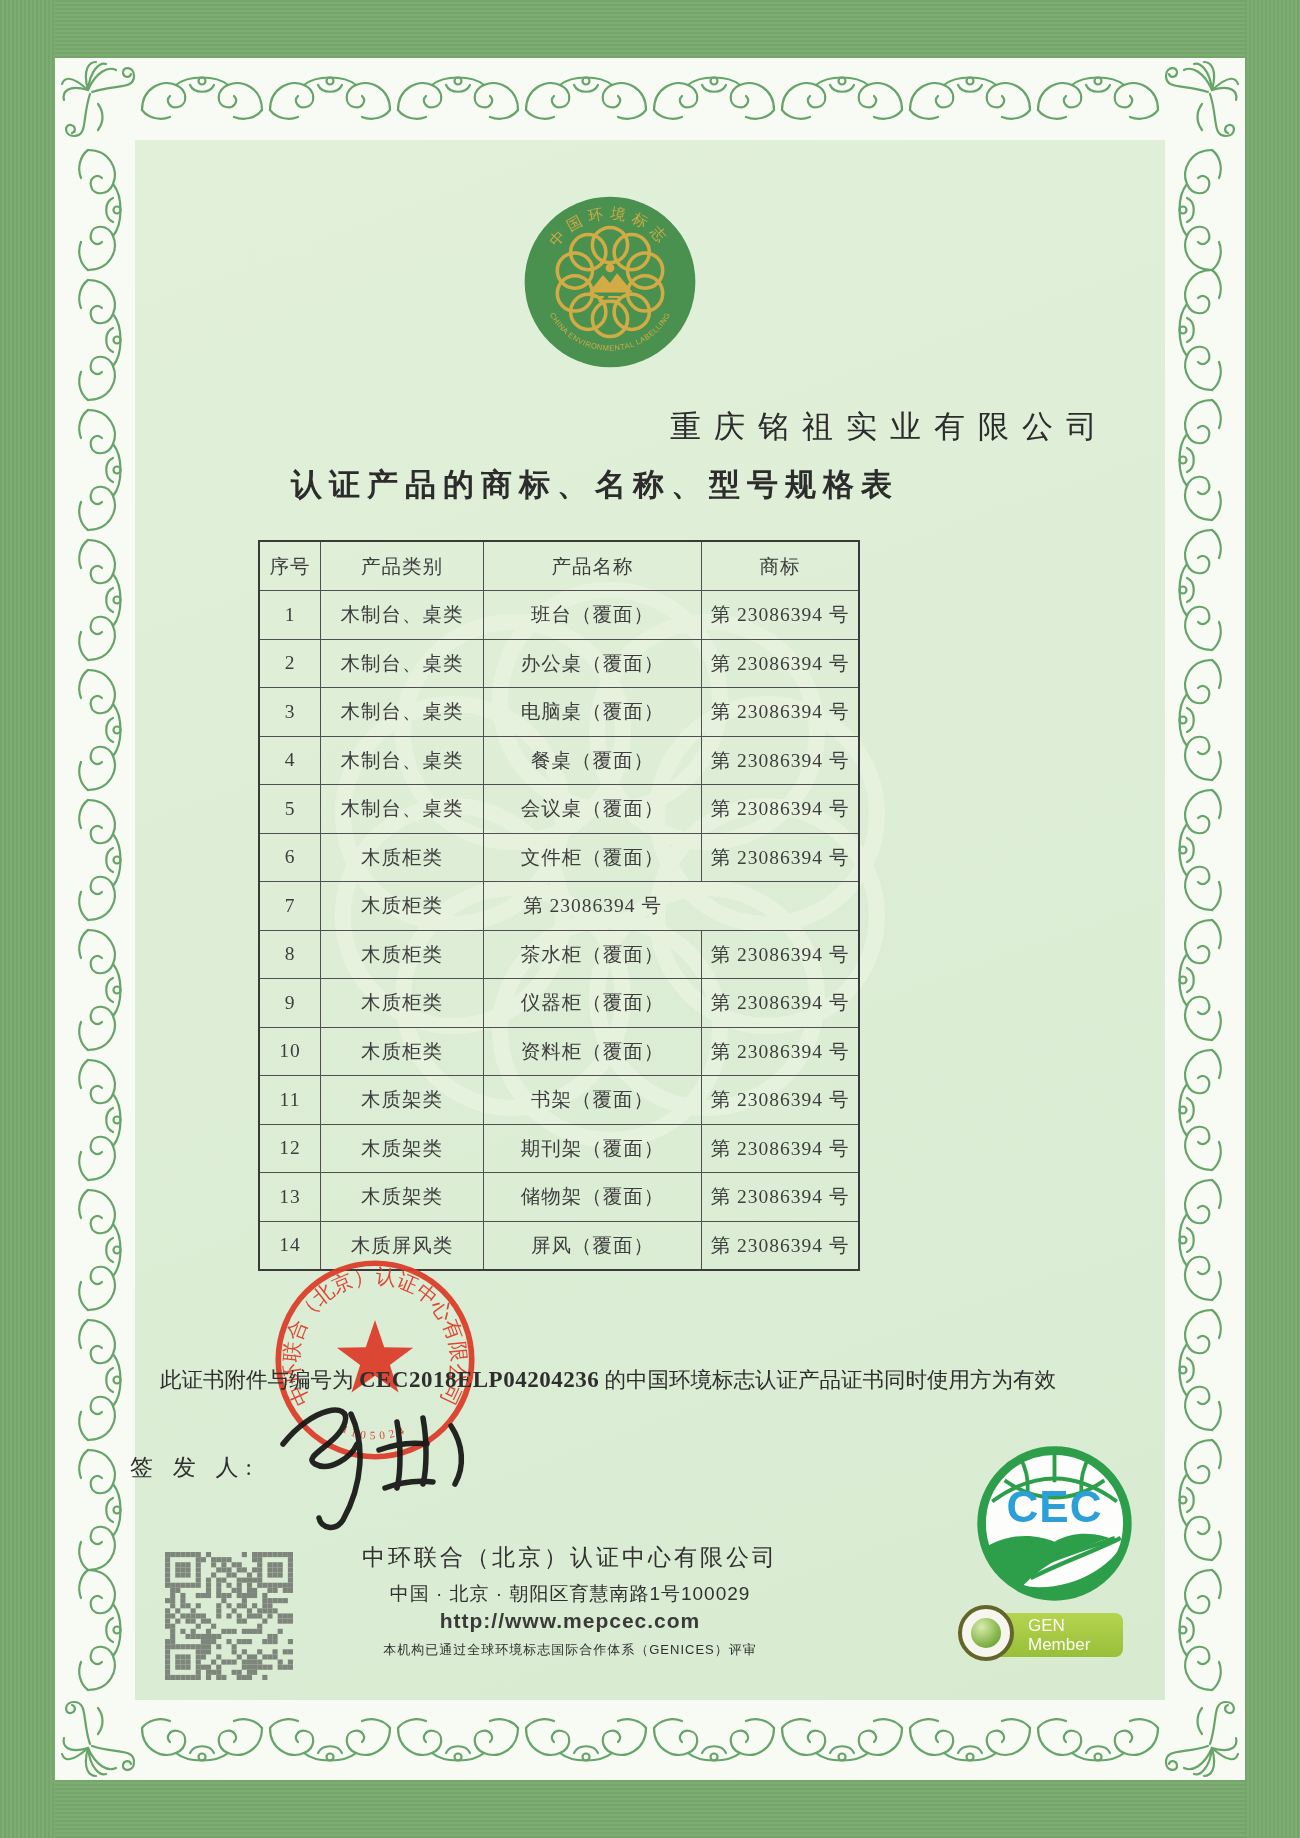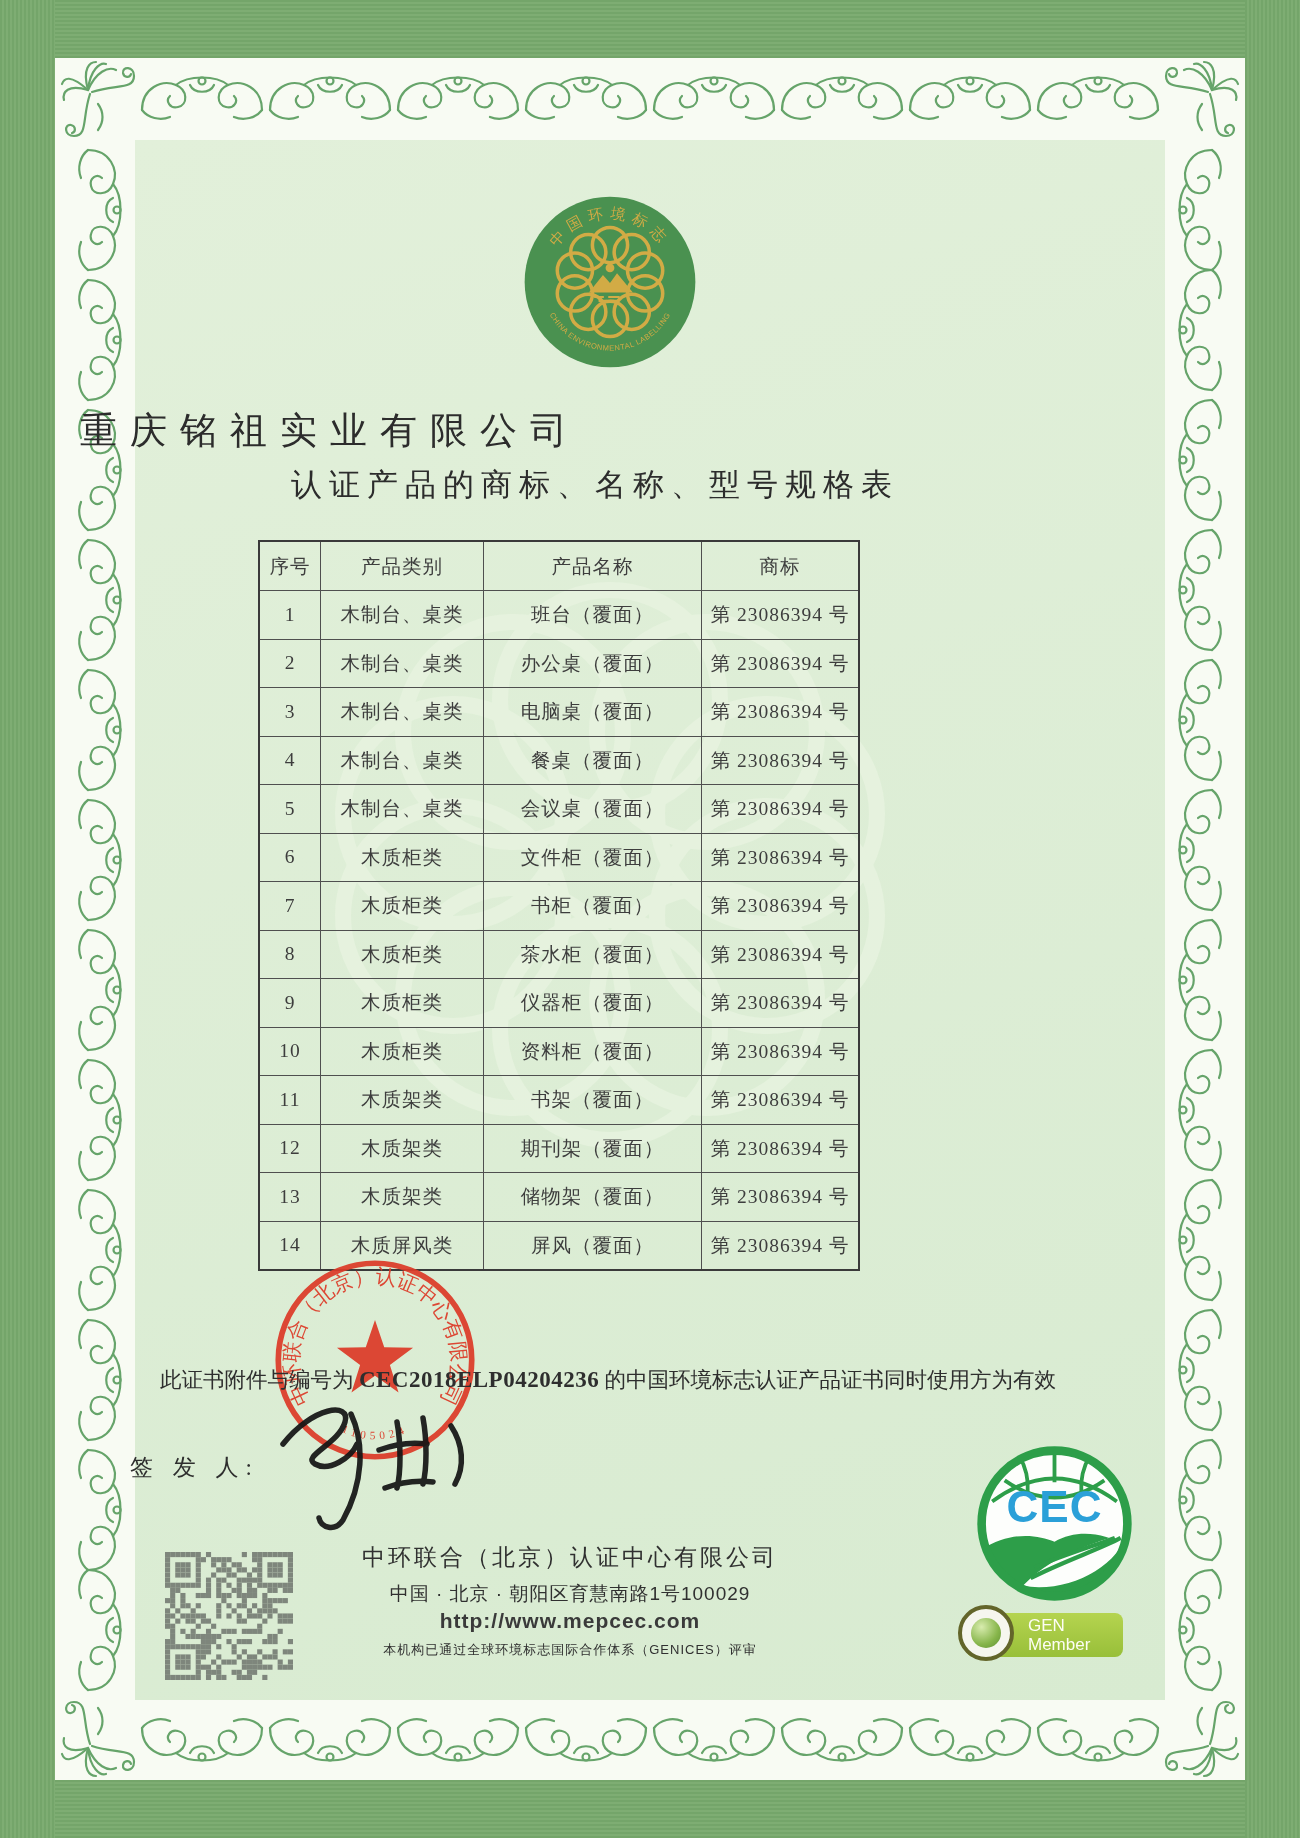--- a/index.html
+++ b/index.html
@@ -10,24 +10,24 @@
   .band.top{left:0;top:0;width:1300px;height:58px;}
   .band.bottom{left:0;top:1780px;width:1300px;height:58px;}
   .band.left{left:0;top:0;width:55px;height:1838px;background:repeating-linear-gradient(90deg,#74a56a 0 2px,#7ead73 2px 4px);}
   .band.right{left:1245px;top:0;width:55px;height:1838px;background:repeating-linear-gradient(90deg,#74a56a 0 2px,#7ead73 2px 4px);}
   
   .inner{position:absolute;left:135px;top:140px;width:1030px;height:1560px;
          background:linear-gradient(160deg,#e2f0da,#d8ebd1);}
   .strip{position:absolute;}
   .corner{position:absolute;width:80px;height:80px;}
   
-  .title{position:absolute;left:80px;top:406px;width:1030px;text-align:left;
-         font-size:37px;letter-spacing:13px;color:#2c2c2c;white-space:nowrap;}
+  .title{position:absolute;left:80px;top:406px;width:1030px;text-align:right;
+         font-size:31px;letter-spacing:13px;color:#2c2c2c;white-space:nowrap;}
   .subtitle{position:absolute;left:80px;top:464px;width:1030px;text-align:center;
-         font-size:31px;letter-spacing:7px;color:#2c2c2c;white-space:nowrap;}
+         font-size:31px;letter-spacing:7px;color:#2c2c2c;white-space:nowrap;font-weight:bold;}
   
   .tbl{position:absolute;left:258px;top:540px;width:598px;border:2.5px solid #3a3a3a;background:transparent;}
   .tr{display:grid;grid-template-columns:60px 163px 218px 157px;}
   .tr+.tr{border-top:1.4px solid #4f4f4f;}
   .td{display:flex;align-items:center;justify-content:center;font-size:19.5px;color:#3d3d3d;
       border-left:1.4px solid #4f4f4f;letter-spacing:1px;}
   .td:first-child{border-left:none;}
   .tr.th{height:48px;}
   .tr:not(.th){height:47.5px;}
   
@@ -253,21 +253,20 @@
       </div>
       <div class="tr">
         <div class="td">6</div>
         <div class="td">木质柜类</div>
         <div class="td">文件柜（覆面）</div>
         <div class="td">第 23086394 号</div>
       </div>
       <div class="tr">
         <div class="td">7</div>
         <div class="td">木质柜类</div>
-        <div class="td">书柜（覆面）</div>
         <div class="td">第 23086394 号</div>
       </div>
       <div class="tr">
         <div class="td">8</div>
         <div class="td">木质柜类</div>
         <div class="td">茶水柜（覆面）</div>
         <div class="td">第 23086394 号</div>
       </div>
       <div class="tr">
         <div class="td">9</div>

